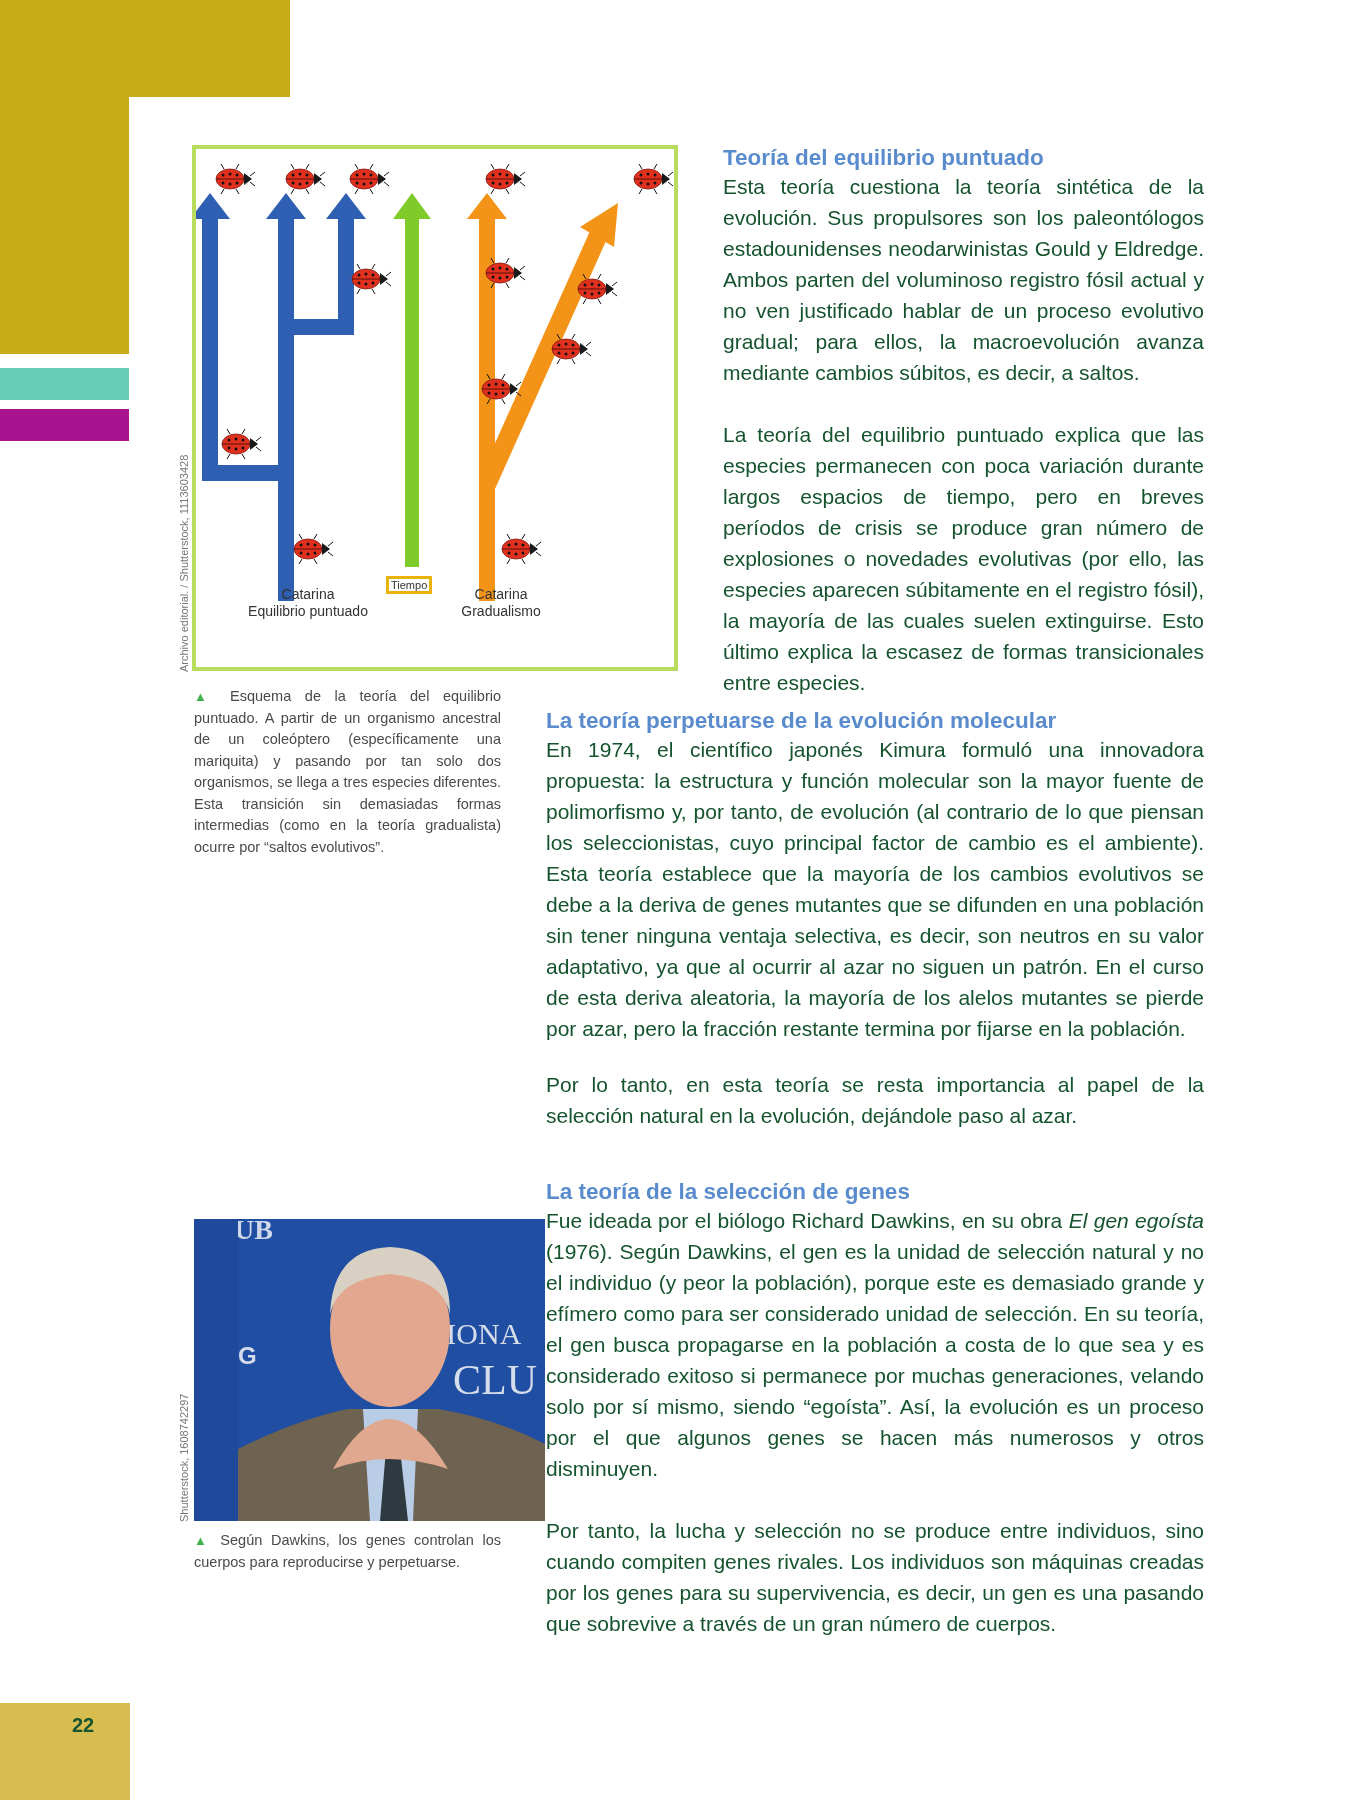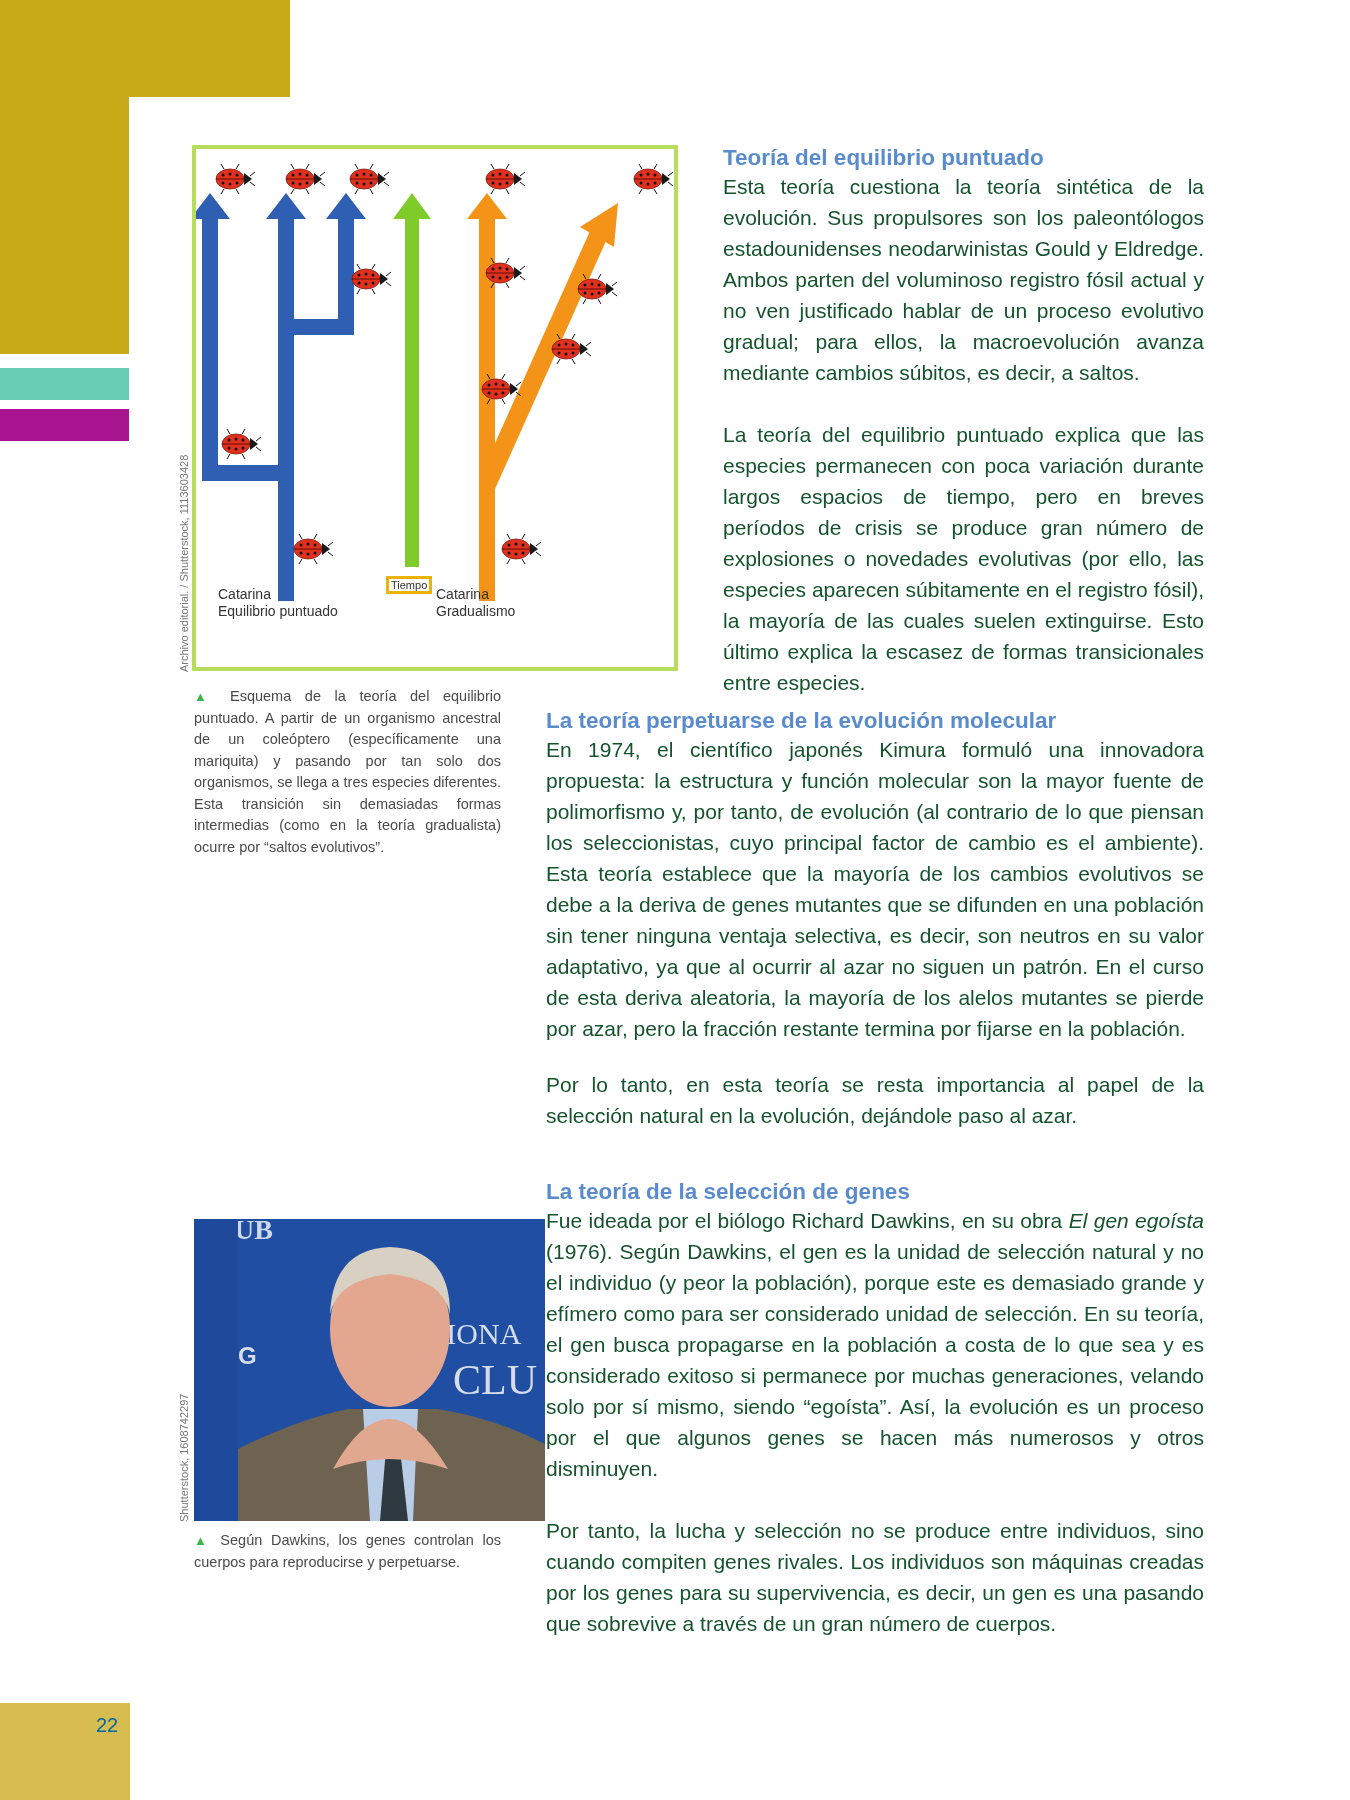--- a/index.html
+++ b/index.html
@@ -5,27 +5,27 @@
   html, body { margin:0; padding:0; }
   body { width:1350px; height:1800px; position:relative; background:#ffffff; overflow:hidden;
          font-family:"Liberation Sans", sans-serif; color:#3a3a3a; }
   .abs { position:absolute; }
   
   .bar-gold-top { left:0; top:0; width:290px; height:97px; background:#c9aa18; }
   .bar-gold-side { left:0; top:97px; width:129px; height:257px; background:#c9aa18; }
   .bar-teal { left:0; top:368px; width:129px; height:32px; background:#68cdb4; }
   .bar-magenta { left:0; top:409px; width:129px; height:32px; background:#a8138f; }
   .bar-page { left:0; top:1703px; width:130px; height:97px; background:#d7bd50; }
-  .page-num { left:96px; top:1714px; font-size:20px; color:#0369a1; }
+  .page-num { left:72px; top:1714px; font-size:20px; color:#14532d;font-weight:bold; }
 
   
   .diagram { left:192px; top:145px; width:486px; height:526px; border:4px solid #b8dc5e; box-sizing:border-box; background:#fff; }
   .diagram svg { position:absolute; left:0; top:0; }
   .credit-vertical { font-size:11px; color:#777; white-space:nowrap; transform-origin:left top; transform:rotate(-90deg); }
-  .diag-label { font-size:14px; color:#333; text-align:left; line-height:17px; }
+  .diag-label { font-size:14px; color:#333; text-align:center; line-height:17px; }
   .tiempo { font-size:11px; color:#333; border:3px solid #eab308; padding:0 2px; background:#fff; }
 
   
   .caption { font-size:14.5px; line-height:21.5px; color:#4a4a4a; text-align:justify; }
   .tri { color:#3db34a; font-size:13px; }
 
   
   .heading { font-size:22.5px; font-weight:bold; color:#5a8ccd; }
   .para { font-size:21px; line-height:31px; color:#14532d; text-align:justify; }
   .para i { font-style:italic; }

